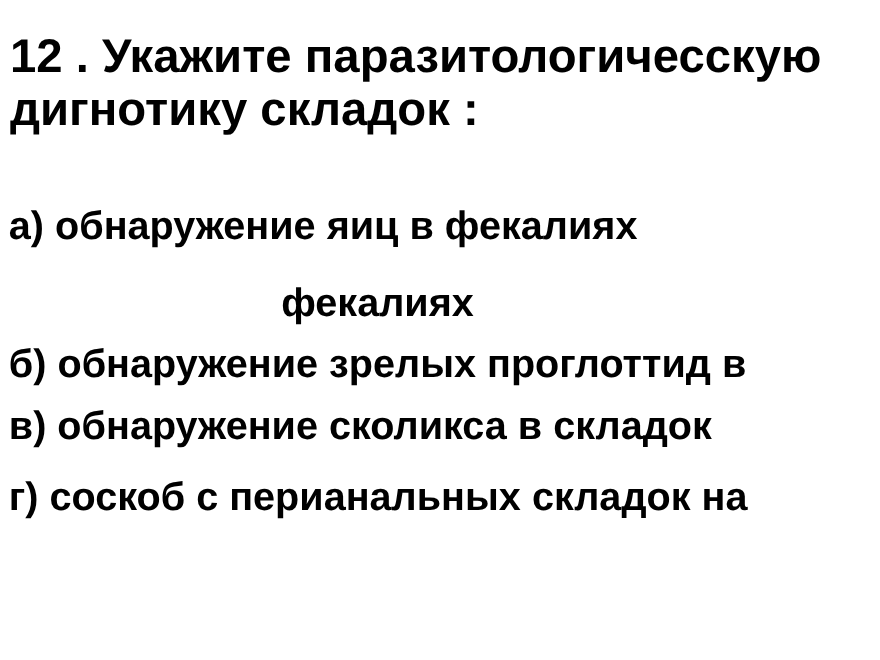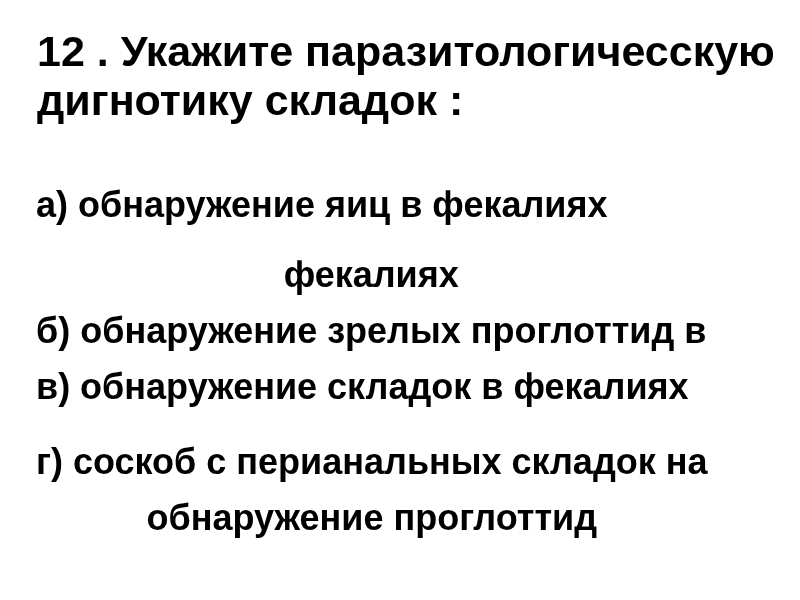--- a/index.html
+++ b/index.html
@@ -30,22 +30,22 @@
     left: 8px;
     font-size: 36px;
     font-weight: bold;
     line-height: 56px;
     white-space: nowrap;
     text-align: center;
   }
   #opt-a { top: 177px; }
   #opt-b { top: 247px; }
   #opt-v { top: 359px; }
-  #opt-g { top: 434px; }
-  .line { white-space: nowrap; margin-left: 28px; }
+  #opt-g { top: 424px; }
+  .line { white-space: nowrap; }
 </style>
 </head>
 <body>
 
 <div class="slide">
 
   <div class="question-title">
     <div class="line">12 . Укажите паразитологичесскую</div>
     <div class="line">дигнотику складок :</div>
   </div>
@@ -53,21 +53,20 @@
   <div class="option" id="opt-a">
     <div class="line">а) обнаружение яиц в фекалиях</div>
   </div>
 
   <div class="option" id="opt-b">
     <div class="line">фекалиях</div>
     <div class="line">б) обнаружение зрелых проглоттид в</div>
   </div>
 
   <div class="option" id="opt-v">
-    <div class="line">в) обнаружение складок в фекалиях</div>
+    <div class="line">в) обнаружение сколикса в складок</div>
   </div>
 
   <div class="option" id="opt-g">
     <div class="line">г) соскоб с перианальных складок на</div>
-    <div class="line">обнаружение проглоттид</div>
   </div>
 
 </div>
 
 </body></html>

